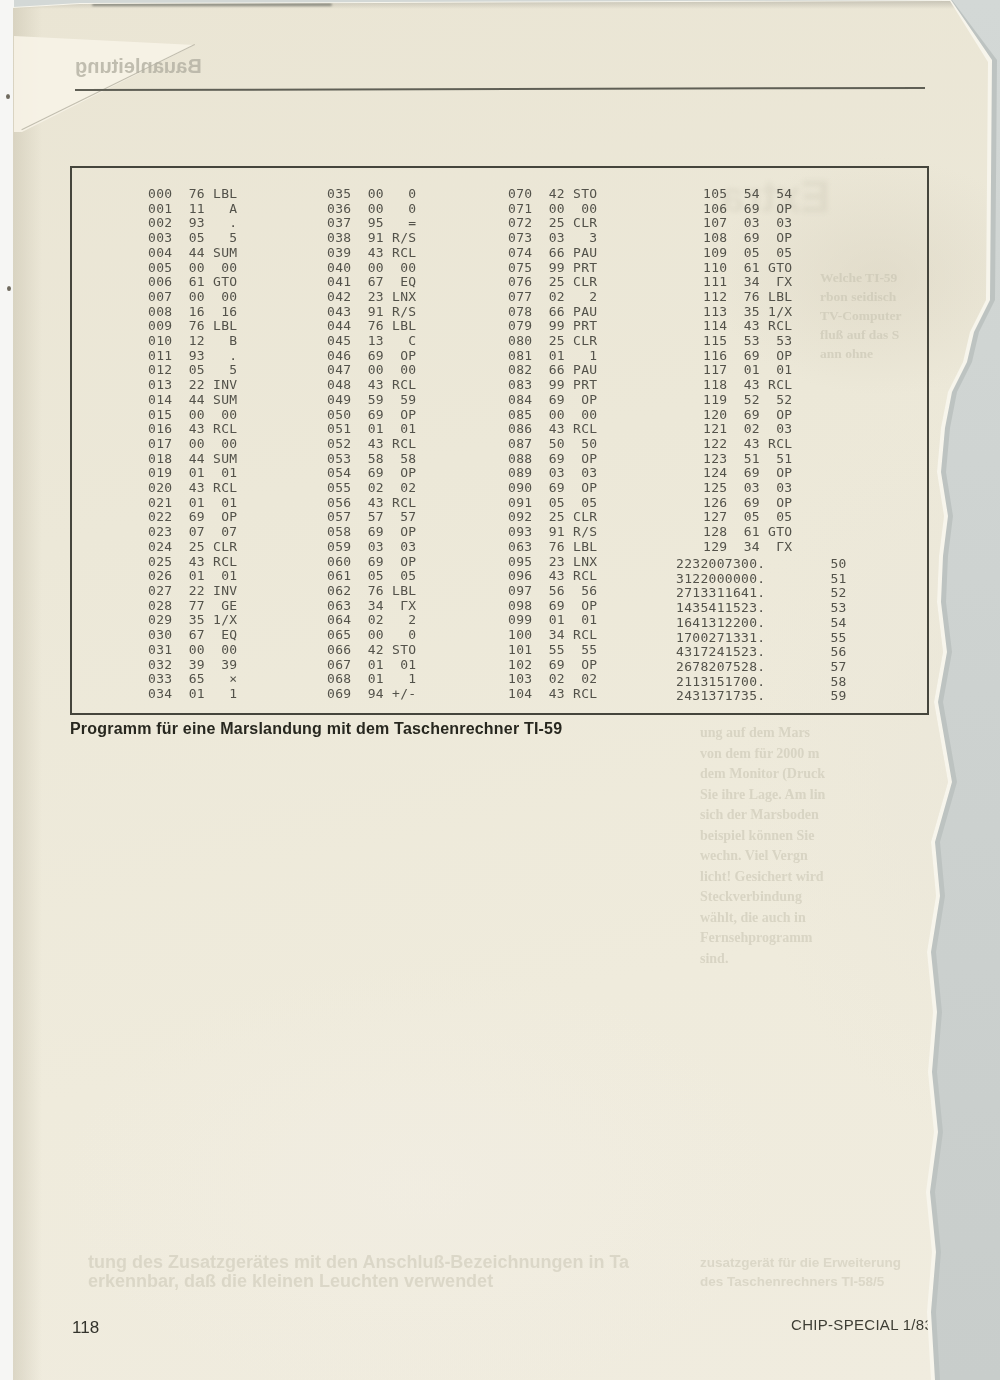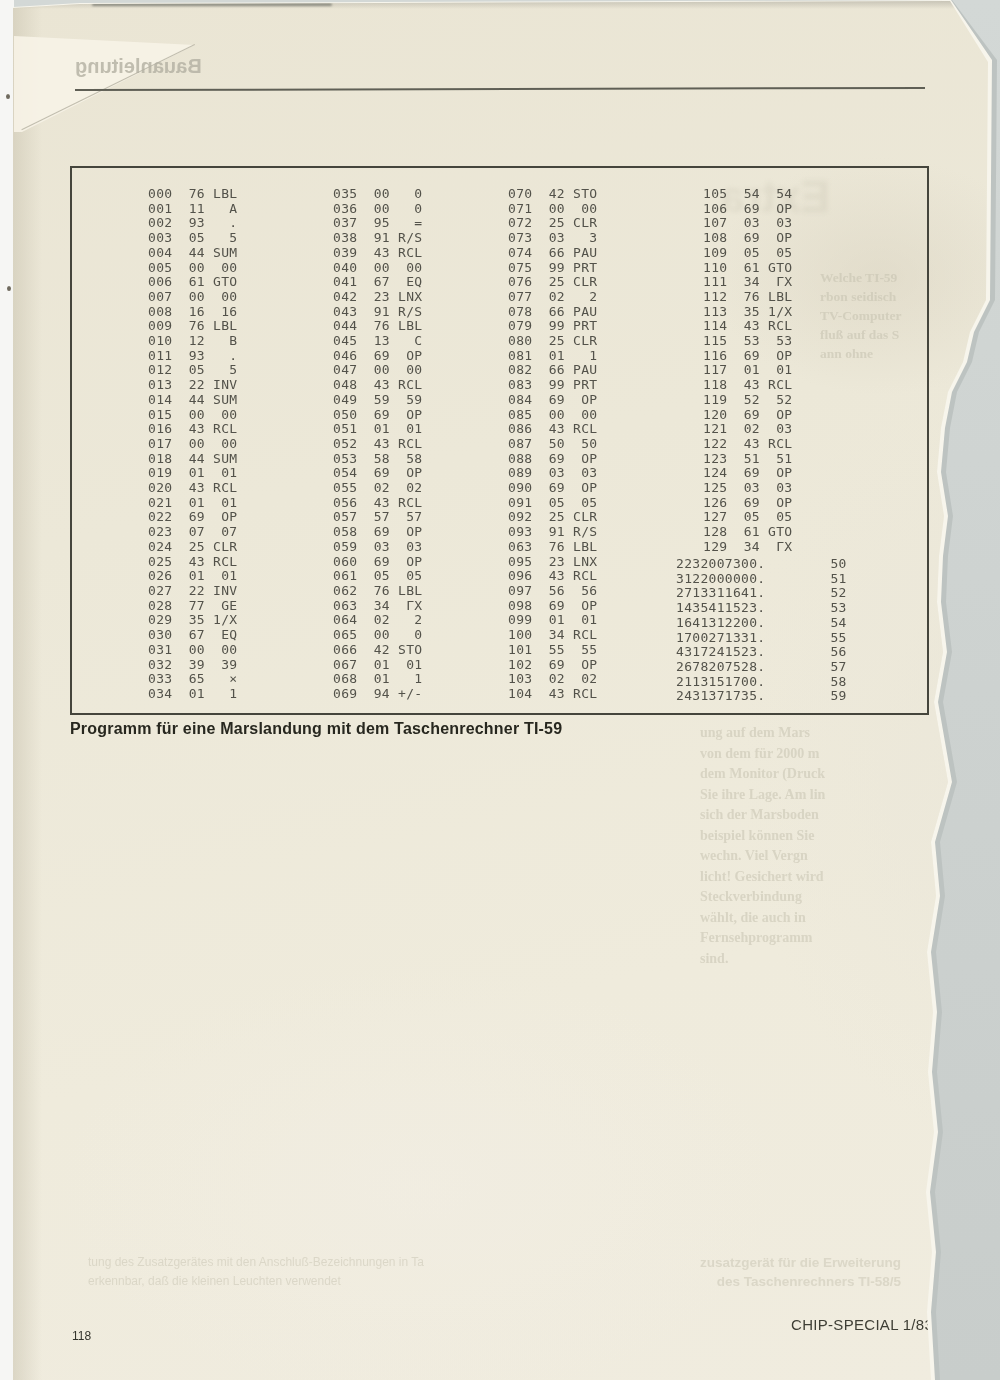--- a/index.html
+++ b/index.html
@@ -28,41 +28,41 @@
     transform:rotate(153.8deg);transform-origin:left top;opacity:.8;}
   .top-smudge{position:absolute;left:92px;top:3px;width:240px;height:3px;background:#8d8d82;
     filter:blur(1px);border-radius:2px;}
   .speck{position:absolute;width:4px;height:5px;background:#6f6a5e;border-radius:50%;}
   .top-rule{position:absolute;left:75px;top:88px;width:850px;height:2.4px;background:#5f5f55;
     transform:rotate(-.15deg);}
   .pbox{position:absolute;left:70px;top:166px;width:855px;height:545px;border:2px solid #45453c;}
   .pcol{position:absolute;top:19px;font-family:"DejaVu Sans Mono",monospace;font-size:13px;
     line-height:14.7px;letter-spacing:.3px;color:#53524a;}
   .prow{white-space:pre;}
-  .pcol0{left:76px}.pcol1{left:261px}.pcol2{left:436px}.pcol3{left:631px}
+  .pcol0{left:76px}.pcol1{left:255px}.pcol2{left:436px}.pcol3{left:631px}
   .pregs{position:absolute;left:604px;top:389px;font-family:"DejaVu Sans Mono",monospace;
     font-size:13px;line-height:14.7px;letter-spacing:.3px;color:#53524a;}
   .caption{position:absolute;left:70px;top:720px;font-size:16px;font-weight:bold;
     color:#27271f;letter-spacing:.2px;text-align:center;}
-  .footer-num{position:absolute;left:72px;top:1318px;font-size:12px;color:#33332c;margin-top:11px;}
+  .footer-num{position:absolute;left:72px;top:1318px;font-size:17px;color:#33332c;}
   .footer-right{position:absolute;left:791px;top:1316px;font-size:15px;color:#3e3e35;
     letter-spacing:.3px;}
   .ghost{position:absolute;color:#c7c3b1;font-weight:bold;}
   .g-bau{left:75px;top:55px;font-size:20px;font-weight:bold;transform:scaleX(-1);
     opacity:.8;filter:blur(.4px);color:#b3b0a2;}
   .g-headline{left:720px;top:172px;font-size:44px;font-weight:bold;opacity:.3;
     filter:blur(2.5px);transform:scaleX(-1);}
   .g-frag{left:820px;top:268px;font-family:"Liberation Serif",serif;font-size:13.5px;
     line-height:19px;opacity:.6;filter:blur(.3px);}
   .g-para{left:700px;top:723px;font-family:"Liberation Serif",serif;font-size:14px;
     line-height:20.5px;opacity:.55;filter:blur(.35px);}
-  .g-bl{left:88px;top:1253px;font-size:12px;font-weight:normal;line-height:19px;
+  .g-bl{left:88px;top:1253px;font-size:18px;font-weight:bold;line-height:19px;
     opacity:.5;filter:blur(.45px);}
   .g-br{left:700px;top:1253px;font-size:13.5px;font-weight:bold;line-height:19px;
-    opacity:.5;filter:blur(.45px);text-align:right;}
+    opacity:.5;filter:blur(.45px);}
 </style>
 </head>
 <body>
 
 <div class="scan">
   <div class="strip"></div>
   <div class="speck" style="left:6px;top:94px;"></div>
   <div class="speck" style="left:7px;top:286px;"></div>
 
   <div class="layer tear-shadow"></div>

